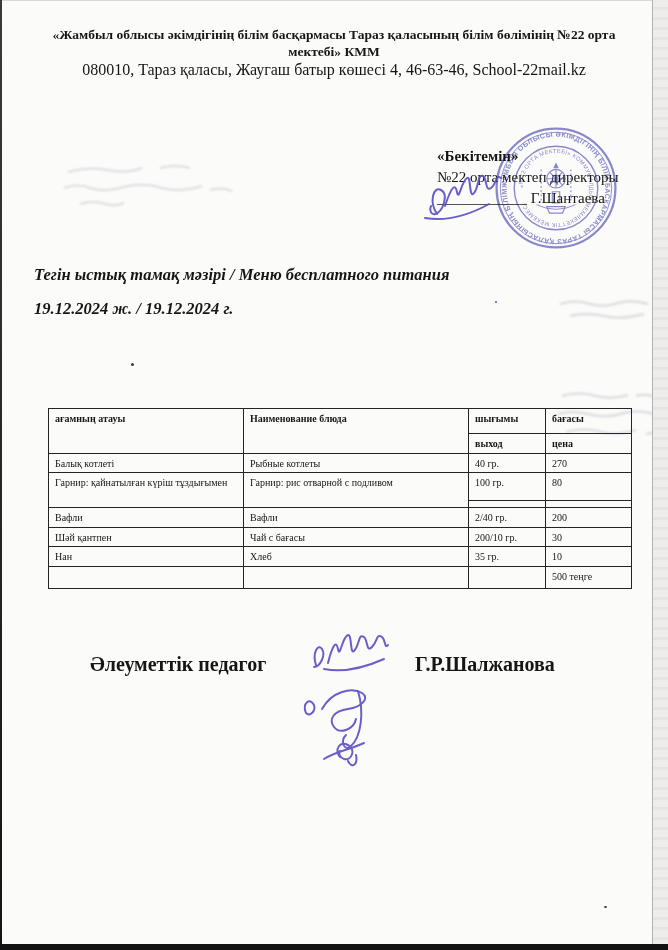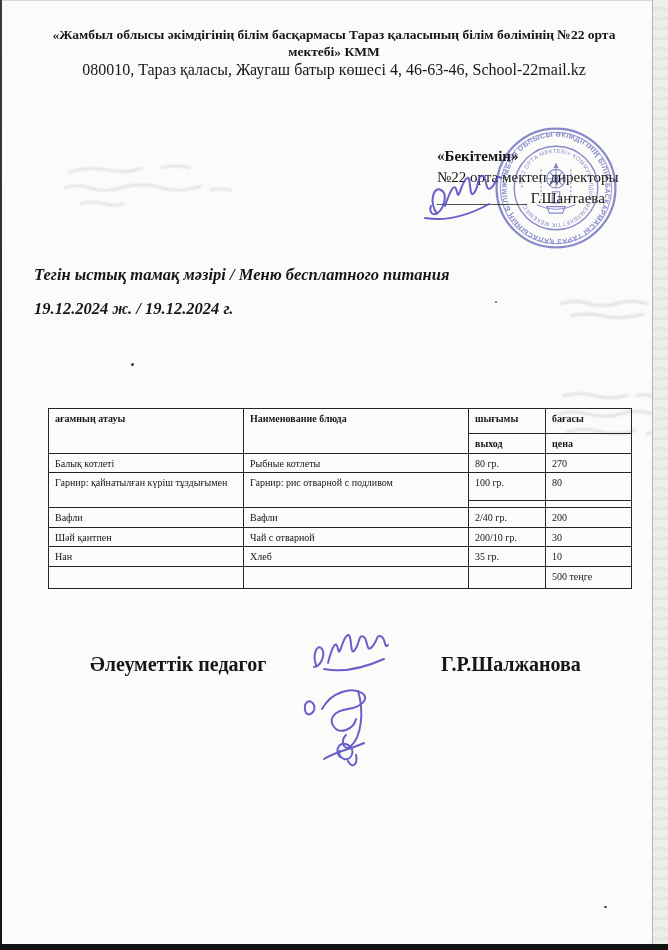--- a/index.html
+++ b/index.html
@@ -50,21 +50,21 @@
     padding:1px 4px 0 6px;font-weight:normal;overflow:hidden;
   }
   table.menu th{font-weight:bold;}
   td.c2,th.c2{padding-left:8px;}
   tr.hrowA{height:25px;} tr.hrowB{height:17px;}
   tr.r{height:19px;} tr.rGa{height:28px;} tr.rGb{height:7px;} tr.rTot{height:22px;padding-left:12px;}
   .total-cell{font-weight:bold;}
 
   
   .signatory{position:absolute;left:90px;width:560px;font-weight:bold;font-size:20px;}
-  .signatory .nm{position:absolute;left:325px;top:0;margin-left:26px;}
+  .signatory .nm{position:absolute;left:325px;top:0;}
   .s1{top:653px;} .s2{top:696px;} .s3{top:737px;}
   .staff-sigs{position:absolute;left:288px;top:625px;width:130px;height:150px;z-index:4;}
 
   
   .smudge{position:absolute;filter:blur(.8px);opacity:.55;}
 </style>
 </head>
 <body>
 
 <div class="page">
@@ -156,42 +156,42 @@
       <th>шығымы</th>
       <th>бағасы</th>
     </tr>
     <tr class="hrowB">
       <th>выход</th>
       <th>цена</th>
     </tr>
     <tr class="r">
       <td>Балық котлеті</td>
       <td class="c2">Рыбные котлеты</td>
-      <td>80 гр.</td>
+      <td>40 гр.</td>
       <td>270</td>
     </tr>
     <tr class="rGa">
       <td rowspan="2">Гарнир: қайнатылған күріш тұздығымен</td>
       <td rowspan="2" class="c2">Гарнир: рис отварной с подливом</td>
       <td>100 гр.</td>
       <td>80</td>
     </tr>
     <tr class="rGb">
       <td></td>
       <td></td>
     </tr>
     <tr class="r">
       <td>Вафли</td>
       <td class="c2">Вафли</td>
       <td>2/40 гр.</td>
       <td>200</td>
     </tr>
     <tr class="r">
       <td>Шәй қантпен</td>
-      <td class="c2">Чай с отварной</td>
+      <td class="c2">Чай с бағасы</td>
       <td>200/10 гр.</td>
       <td>30</td>
     </tr>
     <tr class="r">
       <td>Нан</td>
       <td class="c2">Хлеб</td>
       <td>35 гр.</td>
       <td>10</td>
     </tr>
     <tr class="rTot">

